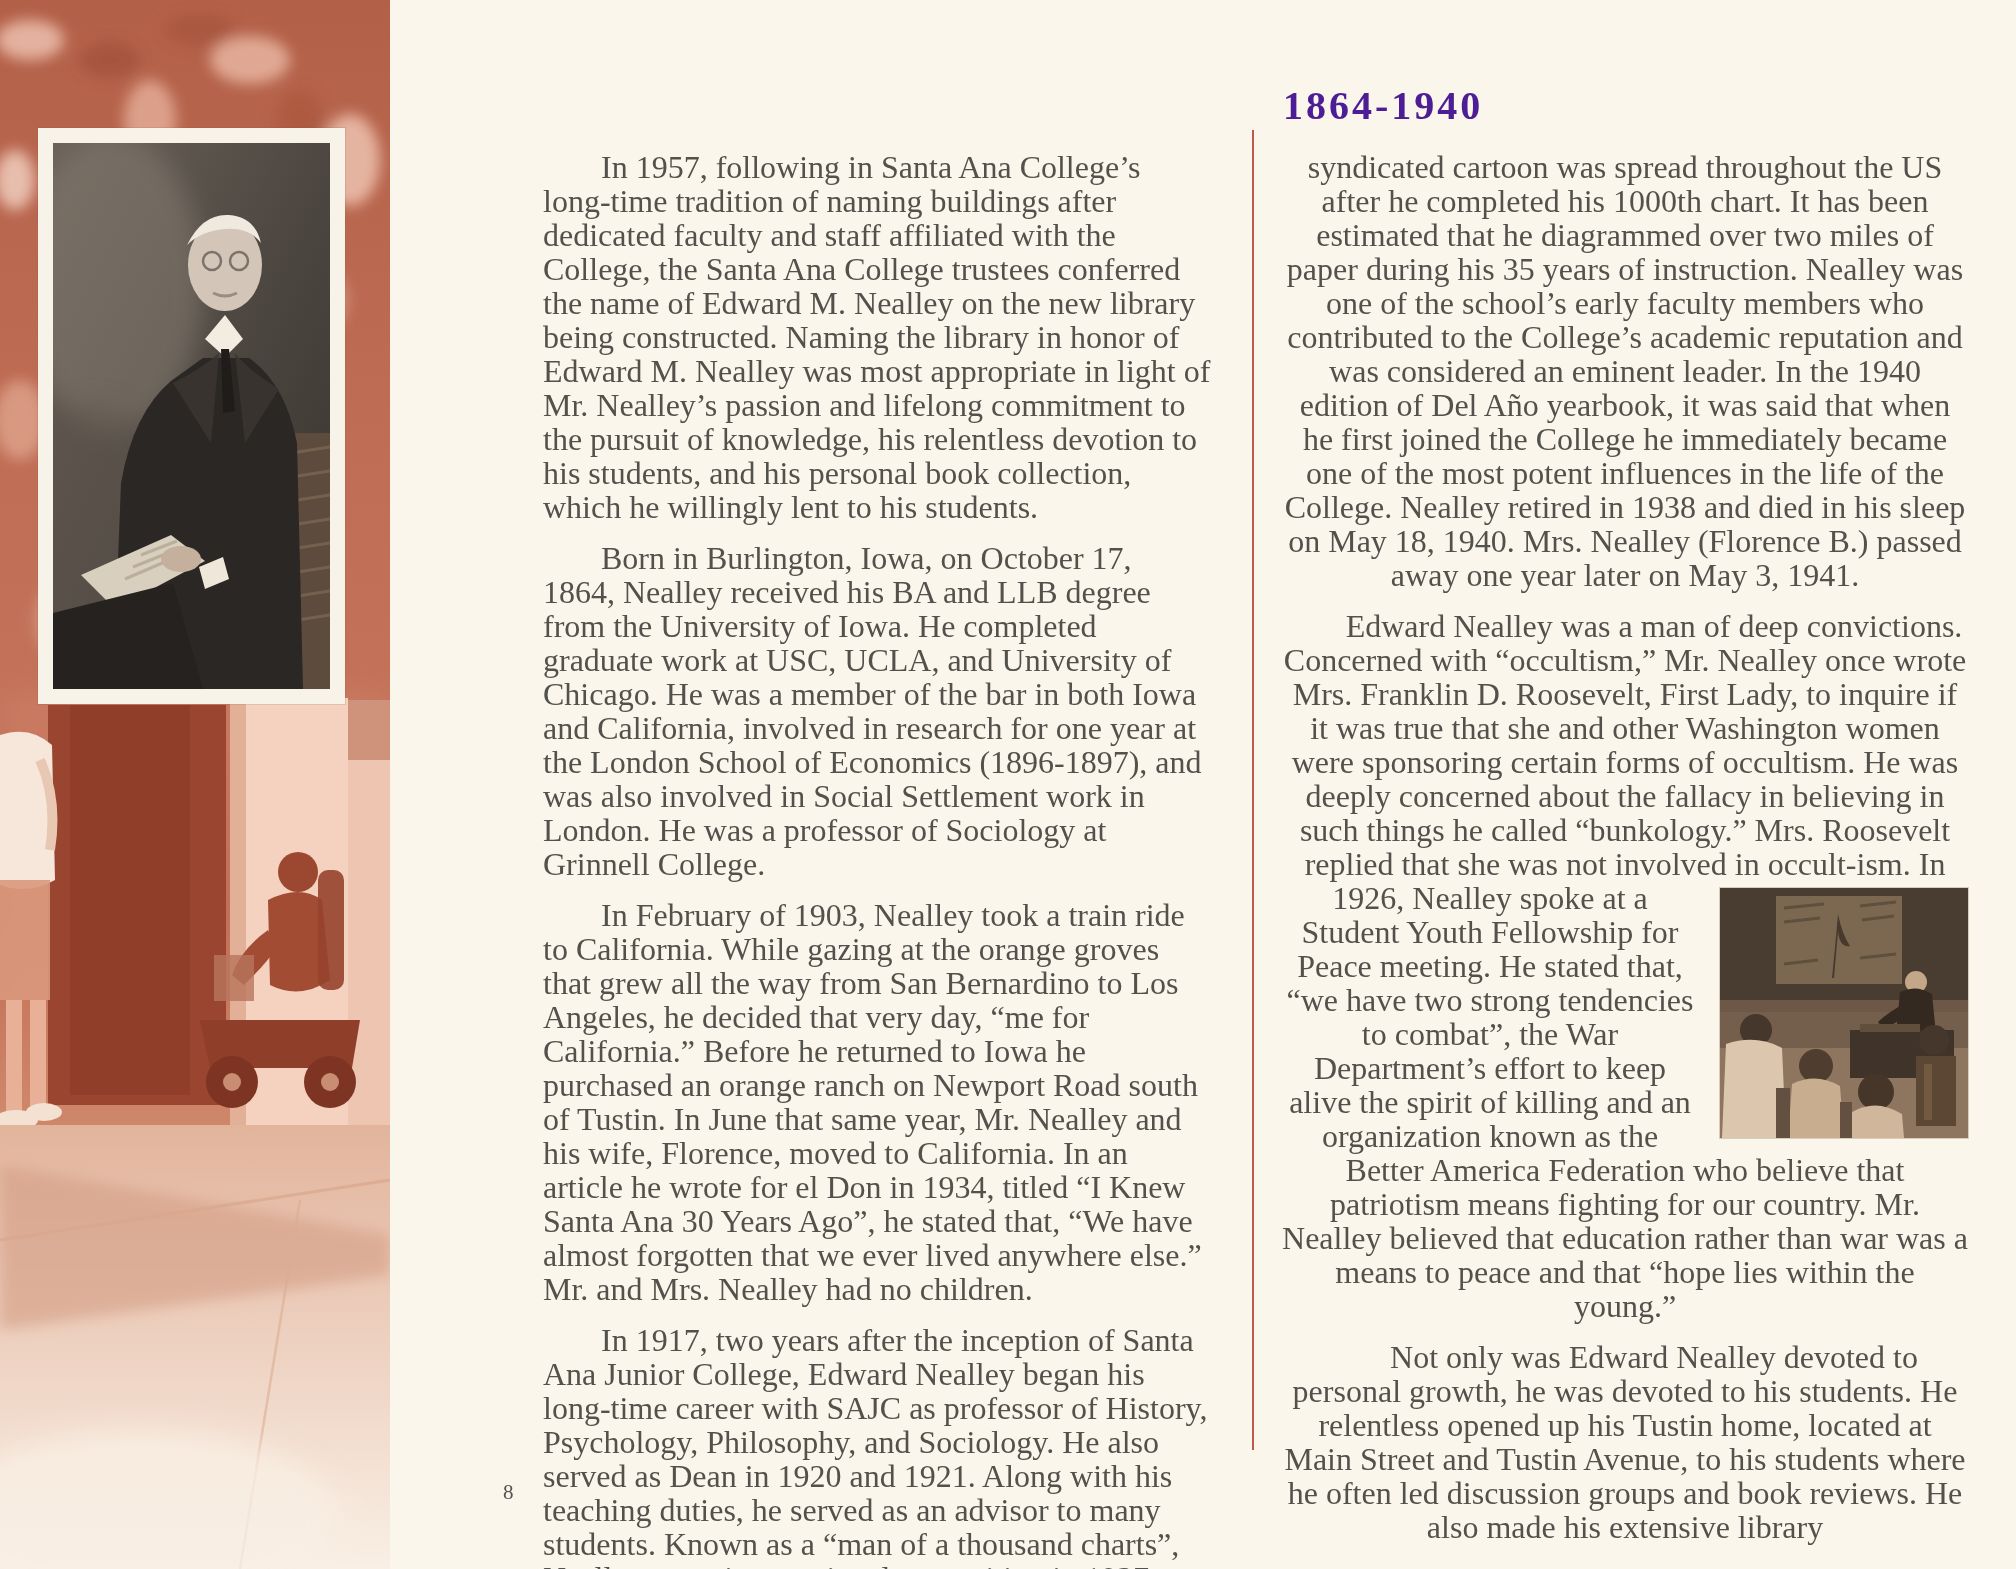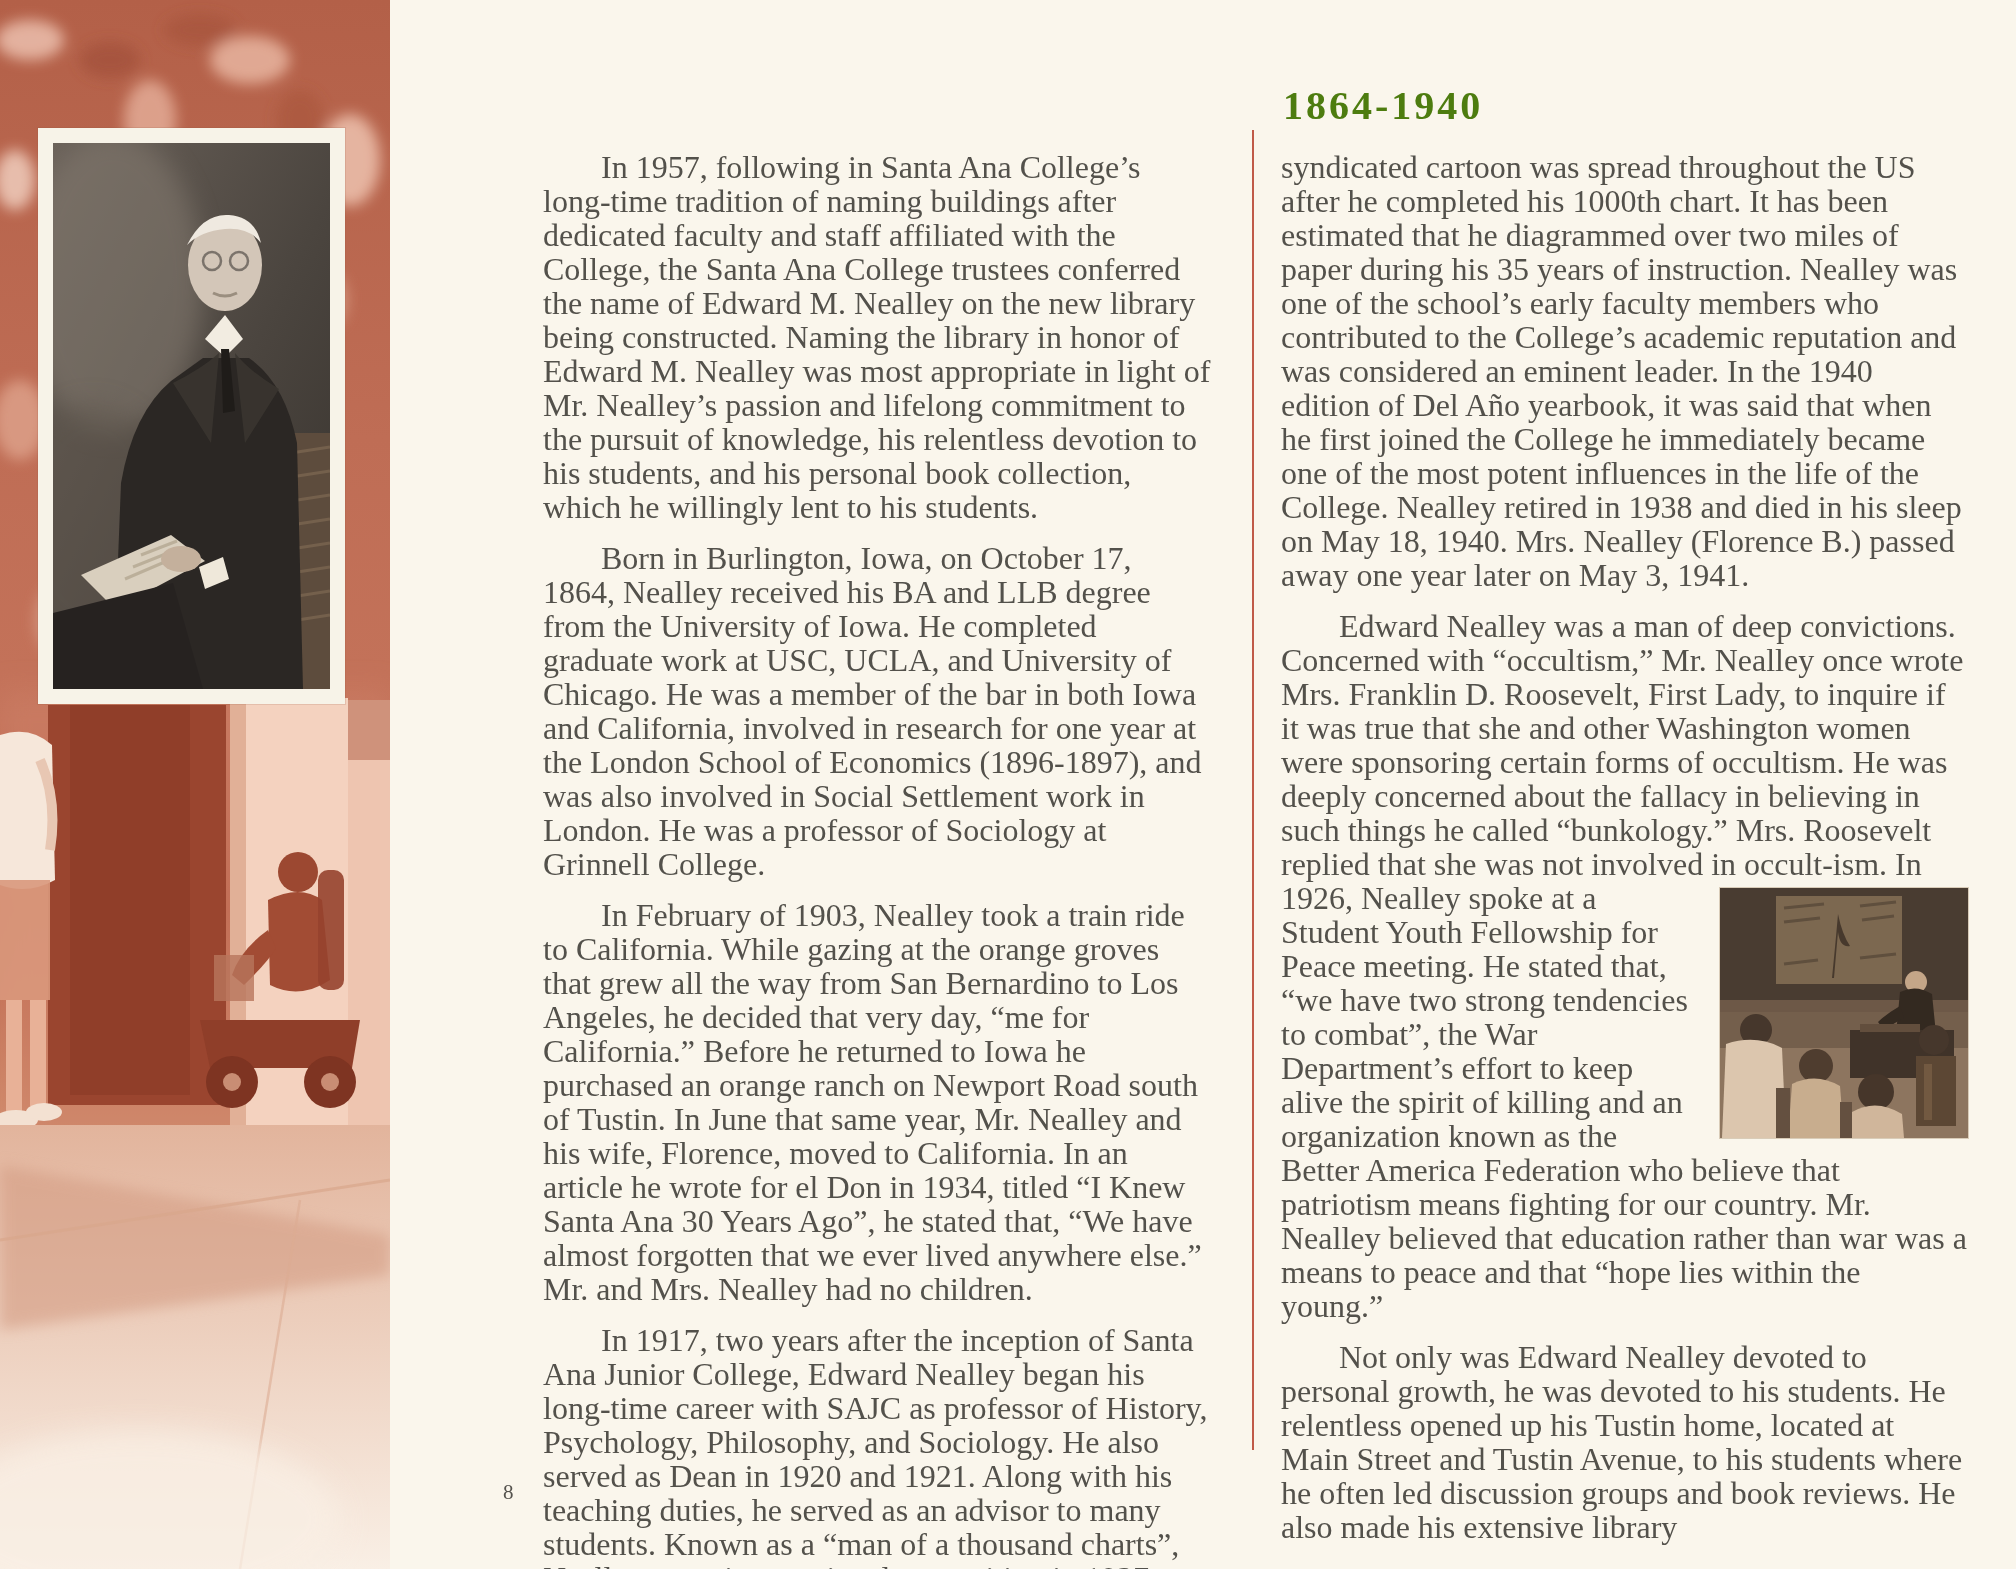--- a/index.html
+++ b/index.html
@@ -28,30 +28,30 @@
     display:flex;align-items:flex-end;
   }
   .page-title{
     font-size:40px;font-weight:700;letter-spacing:6px;
     color:#bf5848;white-space:nowrap;line-height:1.1;
   }
   .title-rule{flex:1;height:2px;background:#c05a48;margin:0 0 7px 10px;}
   .dates{
     position:absolute;left:1283px;top:84px;
     font-size:40px;font-weight:700;letter-spacing:3px;
-    color:#4d7c0f;line-height:1.1;
+    color:#4c1d95;line-height:1.1;
   }
   .col-divider{
     position:absolute;left:1252px;top:130px;width:2px;height:1320px;
     background:#c05a48;
   }
   
   .col{position:absolute;top:150px;font-size:32px;line-height:34px;}
   .col-left{left:543px;width:668px;}
-  .col-right{left:1281px;width:688px;}
+  .col-right{left:1281px;width:688px;text-align:center;}
   .col p{margin:0 0 17px 0;text-indent:58px;}
   .col p.cont{text-indent:0;}
   
   .classroom{
     float:right;
     width:248px;height:250px;
     margin:6px 0 10px 20px;
     border:1px solid #d9ccb8;
     box-sizing:content-box;
   }

